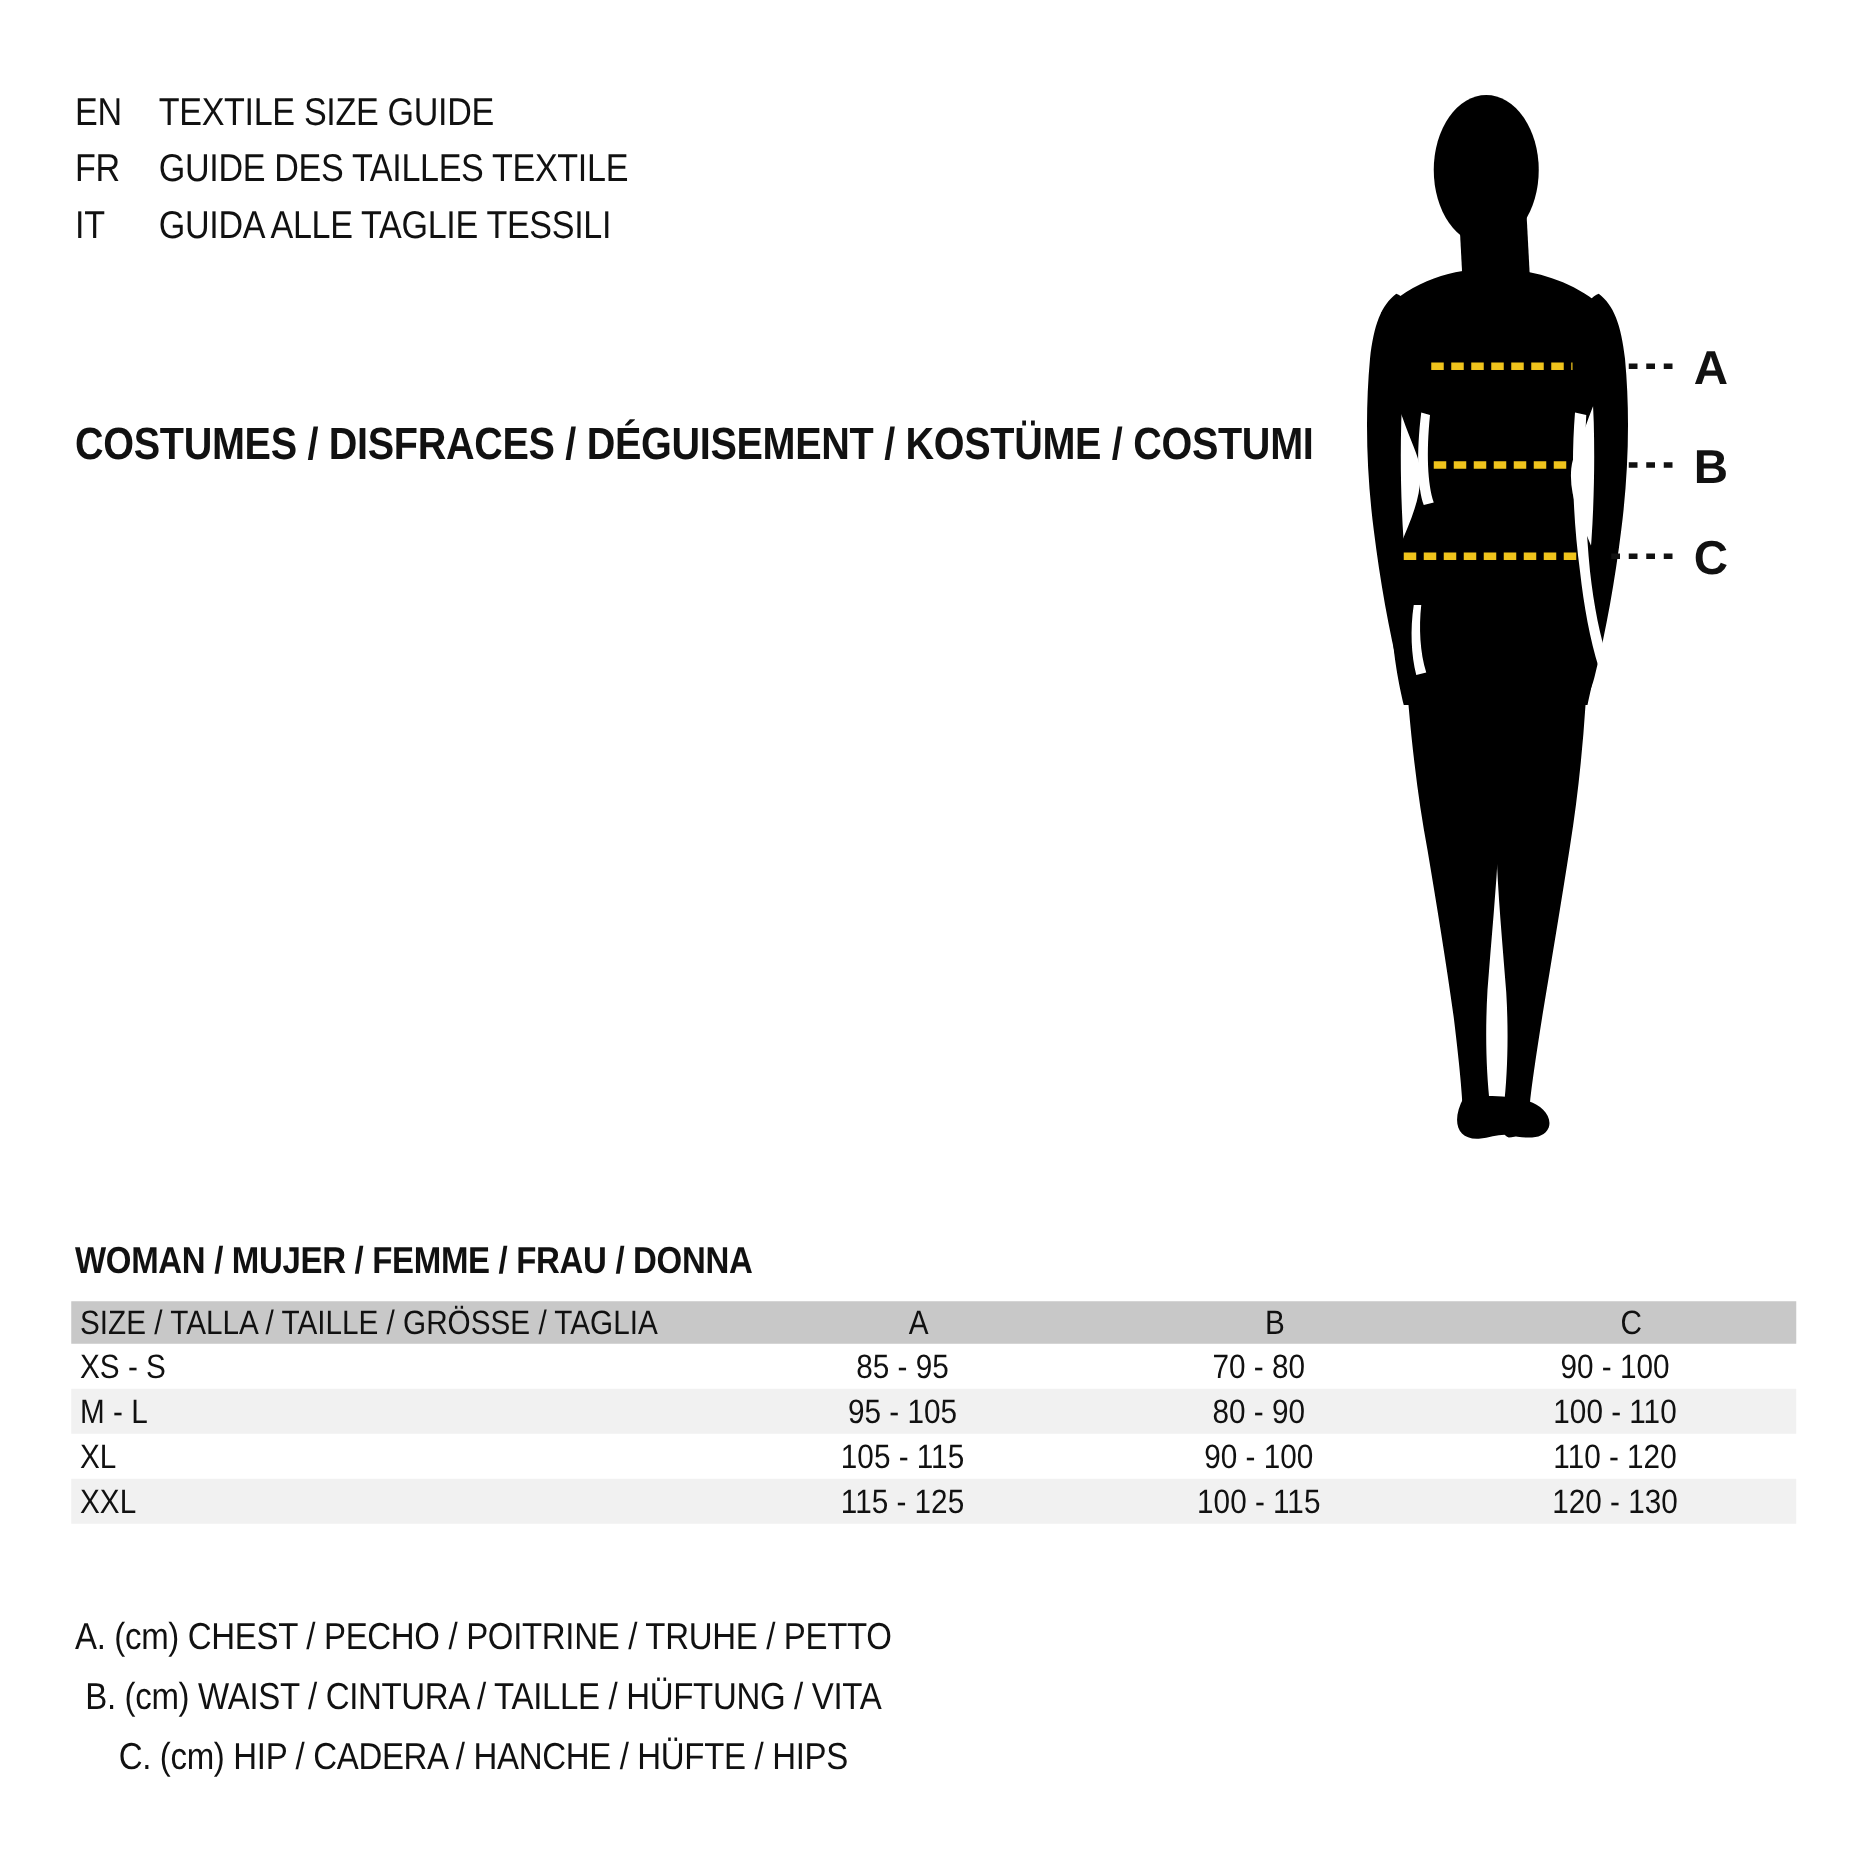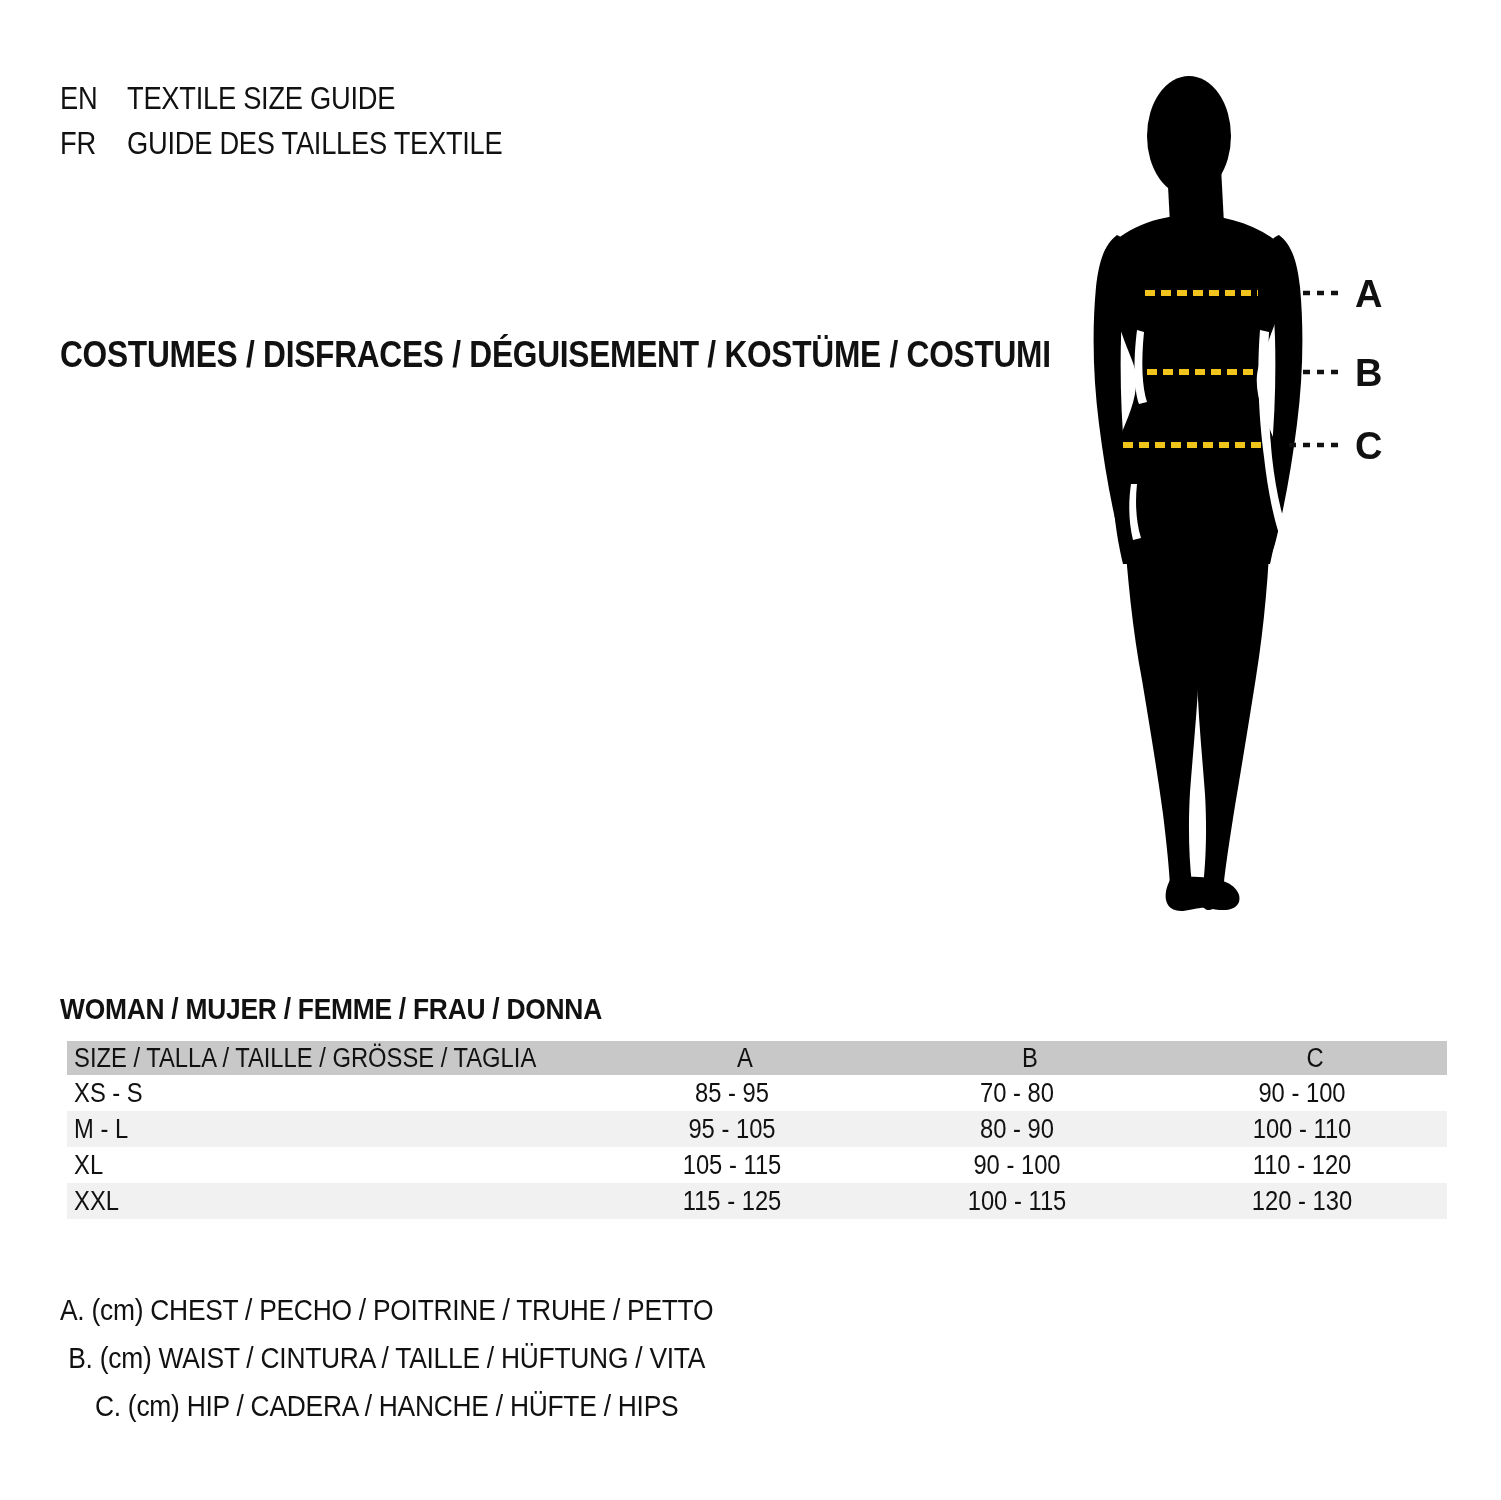--- a/index.html
+++ b/index.html
@@ -15,36 +15,36 @@
     background:#ffffff;
     font-family:"Liberation Sans","DejaVu Sans",sans-serif;
     color:var(--ink);
     overflow:hidden;
   }
   .cond{transform:scaleX(0.88);transform-origin:0 50%;}
   .cond-c{transform:scaleX(0.88);transform-origin:50% 50%;}
 
   
   .lang-list{position:absolute;left:60px;top:72px;}
-  .lang-row{display:flex;height:45px;align-items:flex-end;font-size:31px;letter-spacing:-0.3px;}
+  .lang-row{display:flex;height:45px;align-items:flex-start;font-size:31px;letter-spacing:-0.3px;}
   .lang-code{width:67px;flex:0 0 67px;}
 
   
   .category-title{
     position:absolute;left:60px;top:334px;
     font-size:36px;font-weight:bold;letter-spacing:-0.3px;white-space:nowrap;
   }
 
   
   .figure-wrap{position:absolute;left:1075px;top:72px;width:330px;height:845px;}
   .figure-wrap svg{display:block;width:330px;height:845px;}
 
   
   .table-title{position:absolute;left:60px;top:992px;font-size:30px;letter-spacing:-0.3px;}
-  .size-table{position:absolute;left:57px;top:1041px;width:1380px;font-size:27px;margin-left:10px;}
+  .size-table{position:absolute;left:57px;top:1041px;width:1380px;font-size:27px;}
   .t-row{display:flex;align-items:center;height:36px;}
   .t-row.head{height:34px;background:var(--head-bg);}
   .t-row.alt{background:var(--alt-bg);}
   .c-size{flex:0 0 520px;padding-left:8px;text-align:left;white-space:nowrap;}
   .c-a{flex:0 0 290px;text-align:center;}
   .c-b{flex:0 0 280px;text-align:center;}
   .c-c{flex:0 0 290px;text-align:center;}
 
   
   .legend{position:absolute;left:60px;top:1286px;text-align:center;}
@@ -56,20 +56,24 @@
 <main>
 
   <section class="lang-list">
     <div class="lang-row">
       <span class="lang-code cond">EN</span>
       <span class="cond">TEXTILE SIZE GUIDE</span>
     </div>
     <div class="lang-row">
       <span class="lang-code cond">FR</span>
       <span class="cond">GUIDE DES TAILLES TEXTILE</span>
+    </div>
+    <div class="lang-row">
+      <span class="lang-code cond">IT</span>
+      <span class="cond">GUIDA ALLE TAGLIE TESSILI</span>
     </div>
   </section>
 
   <h1 class="category-title cond">COSTUMES / DISFRACES / DÉGUISEMENT / KOSTÜME / COSTUMI</h1>
 
   <figure class="figure-wrap">
     <svg viewBox="0 0 330 845" xmlns="http://www.w3.org/2000/svg">
       <g fill="#000000">
 
         <ellipse cx="114" cy="64" rx="42" ry="60"></ellipse>

